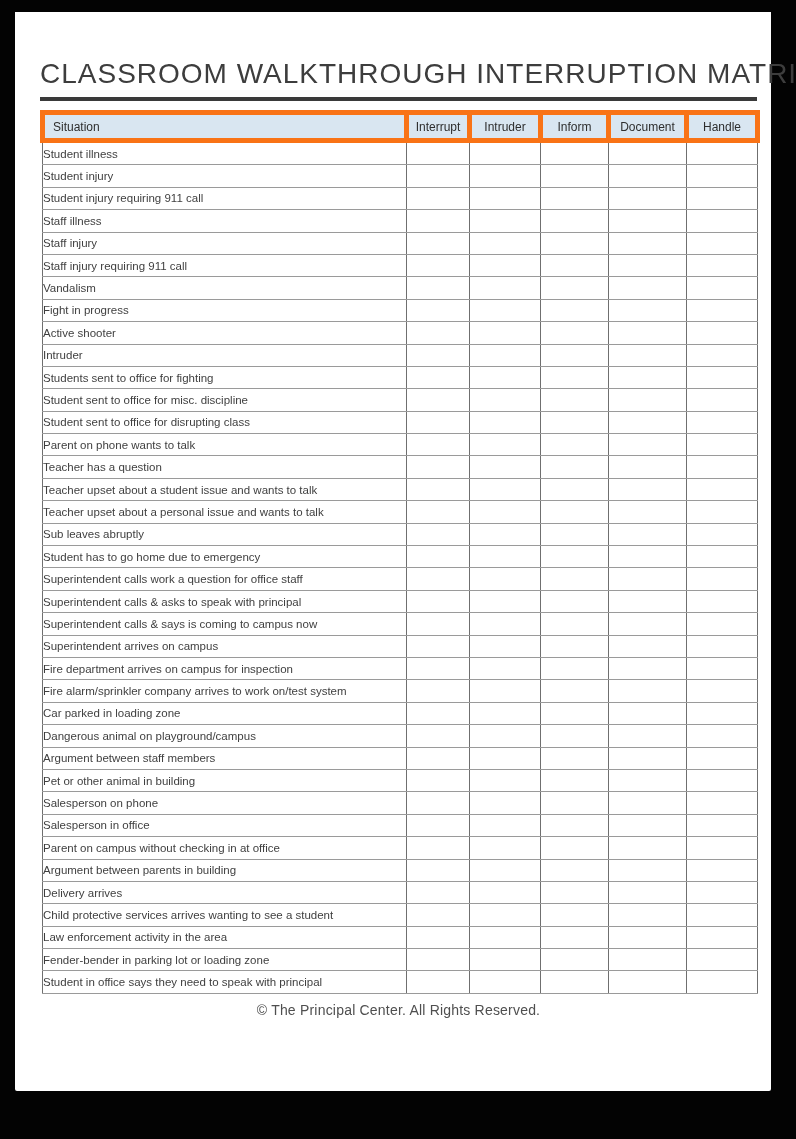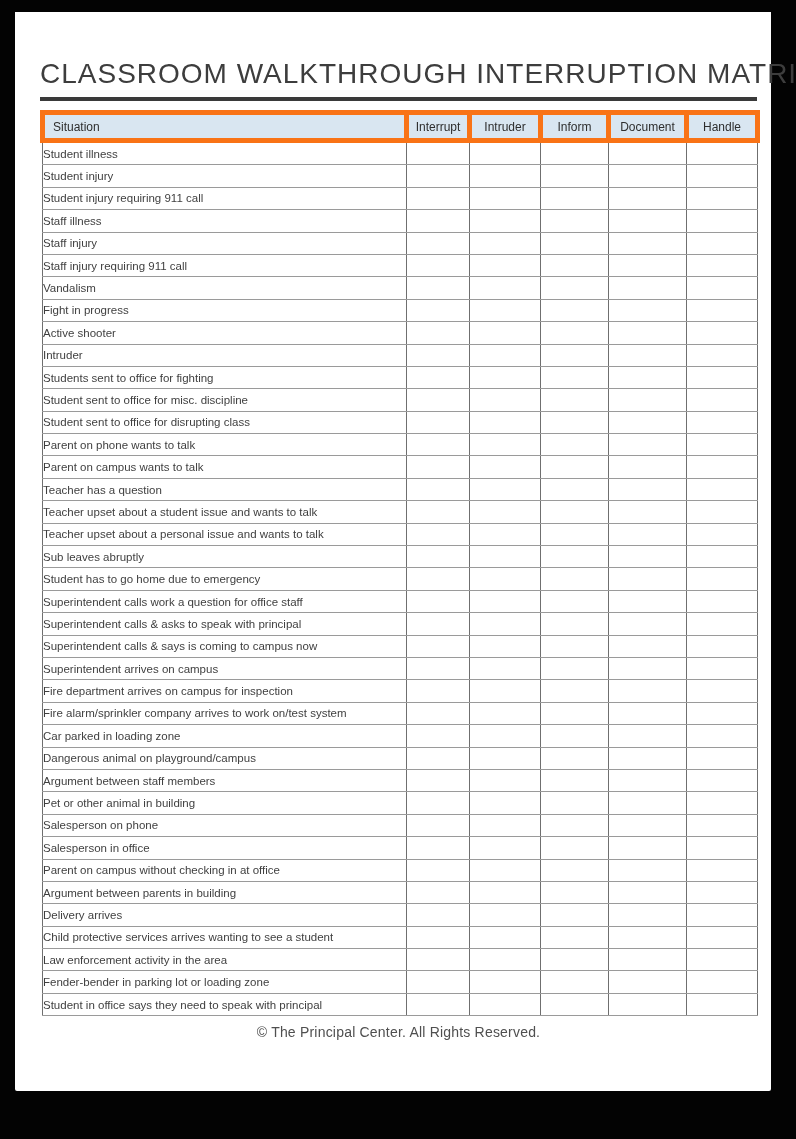--- a/index.html
+++ b/index.html
@@ -227,28 +227,20 @@
             </tr>
             <tr>
               <td class="situation-cell">Parent on phone wants to talk</td>
               <td></td>
               <td></td>
               <td></td>
               <td></td>
               <td></td>
             </tr>
             <tr>
-              <td class="situation-cell">Parent on campus wants to talk</td>
-              <td></td>
-              <td></td>
-              <td></td>
-              <td></td>
-              <td></td>
-            </tr>
-            <tr>
               <td class="situation-cell">Teacher has a question</td>
               <td></td>
               <td></td>
               <td></td>
               <td></td>
               <td></td>
             </tr>
             <tr>
               <td class="situation-cell">Teacher upset about a student issue and wants to talk</td>
               <td></td>

